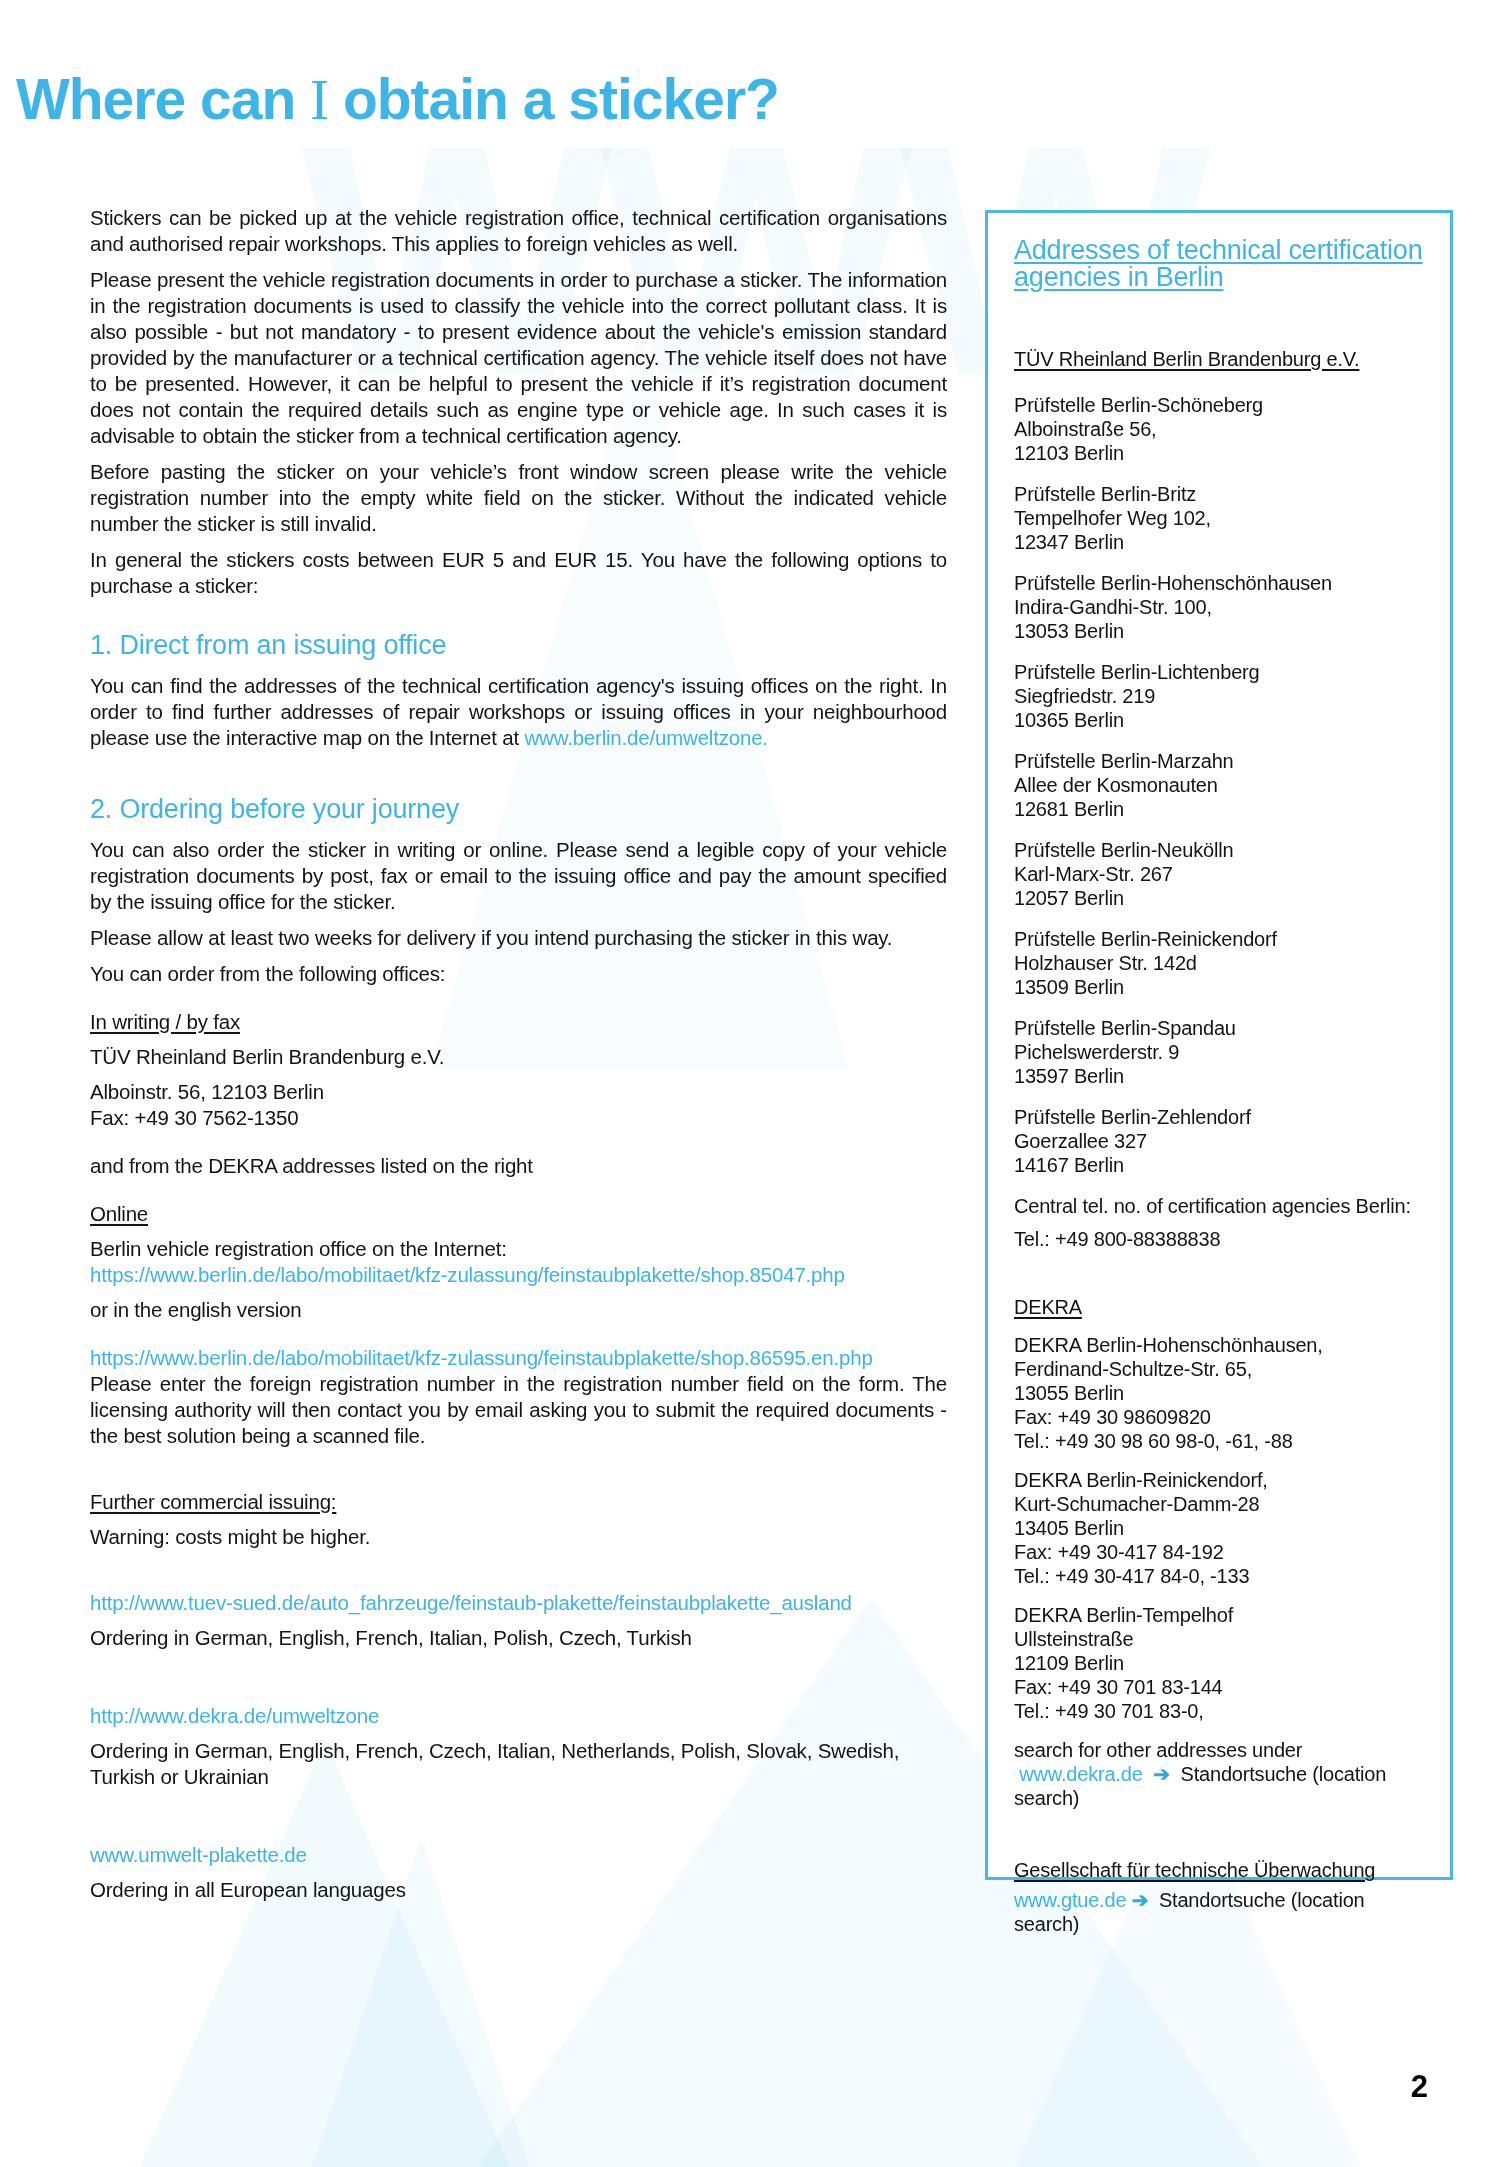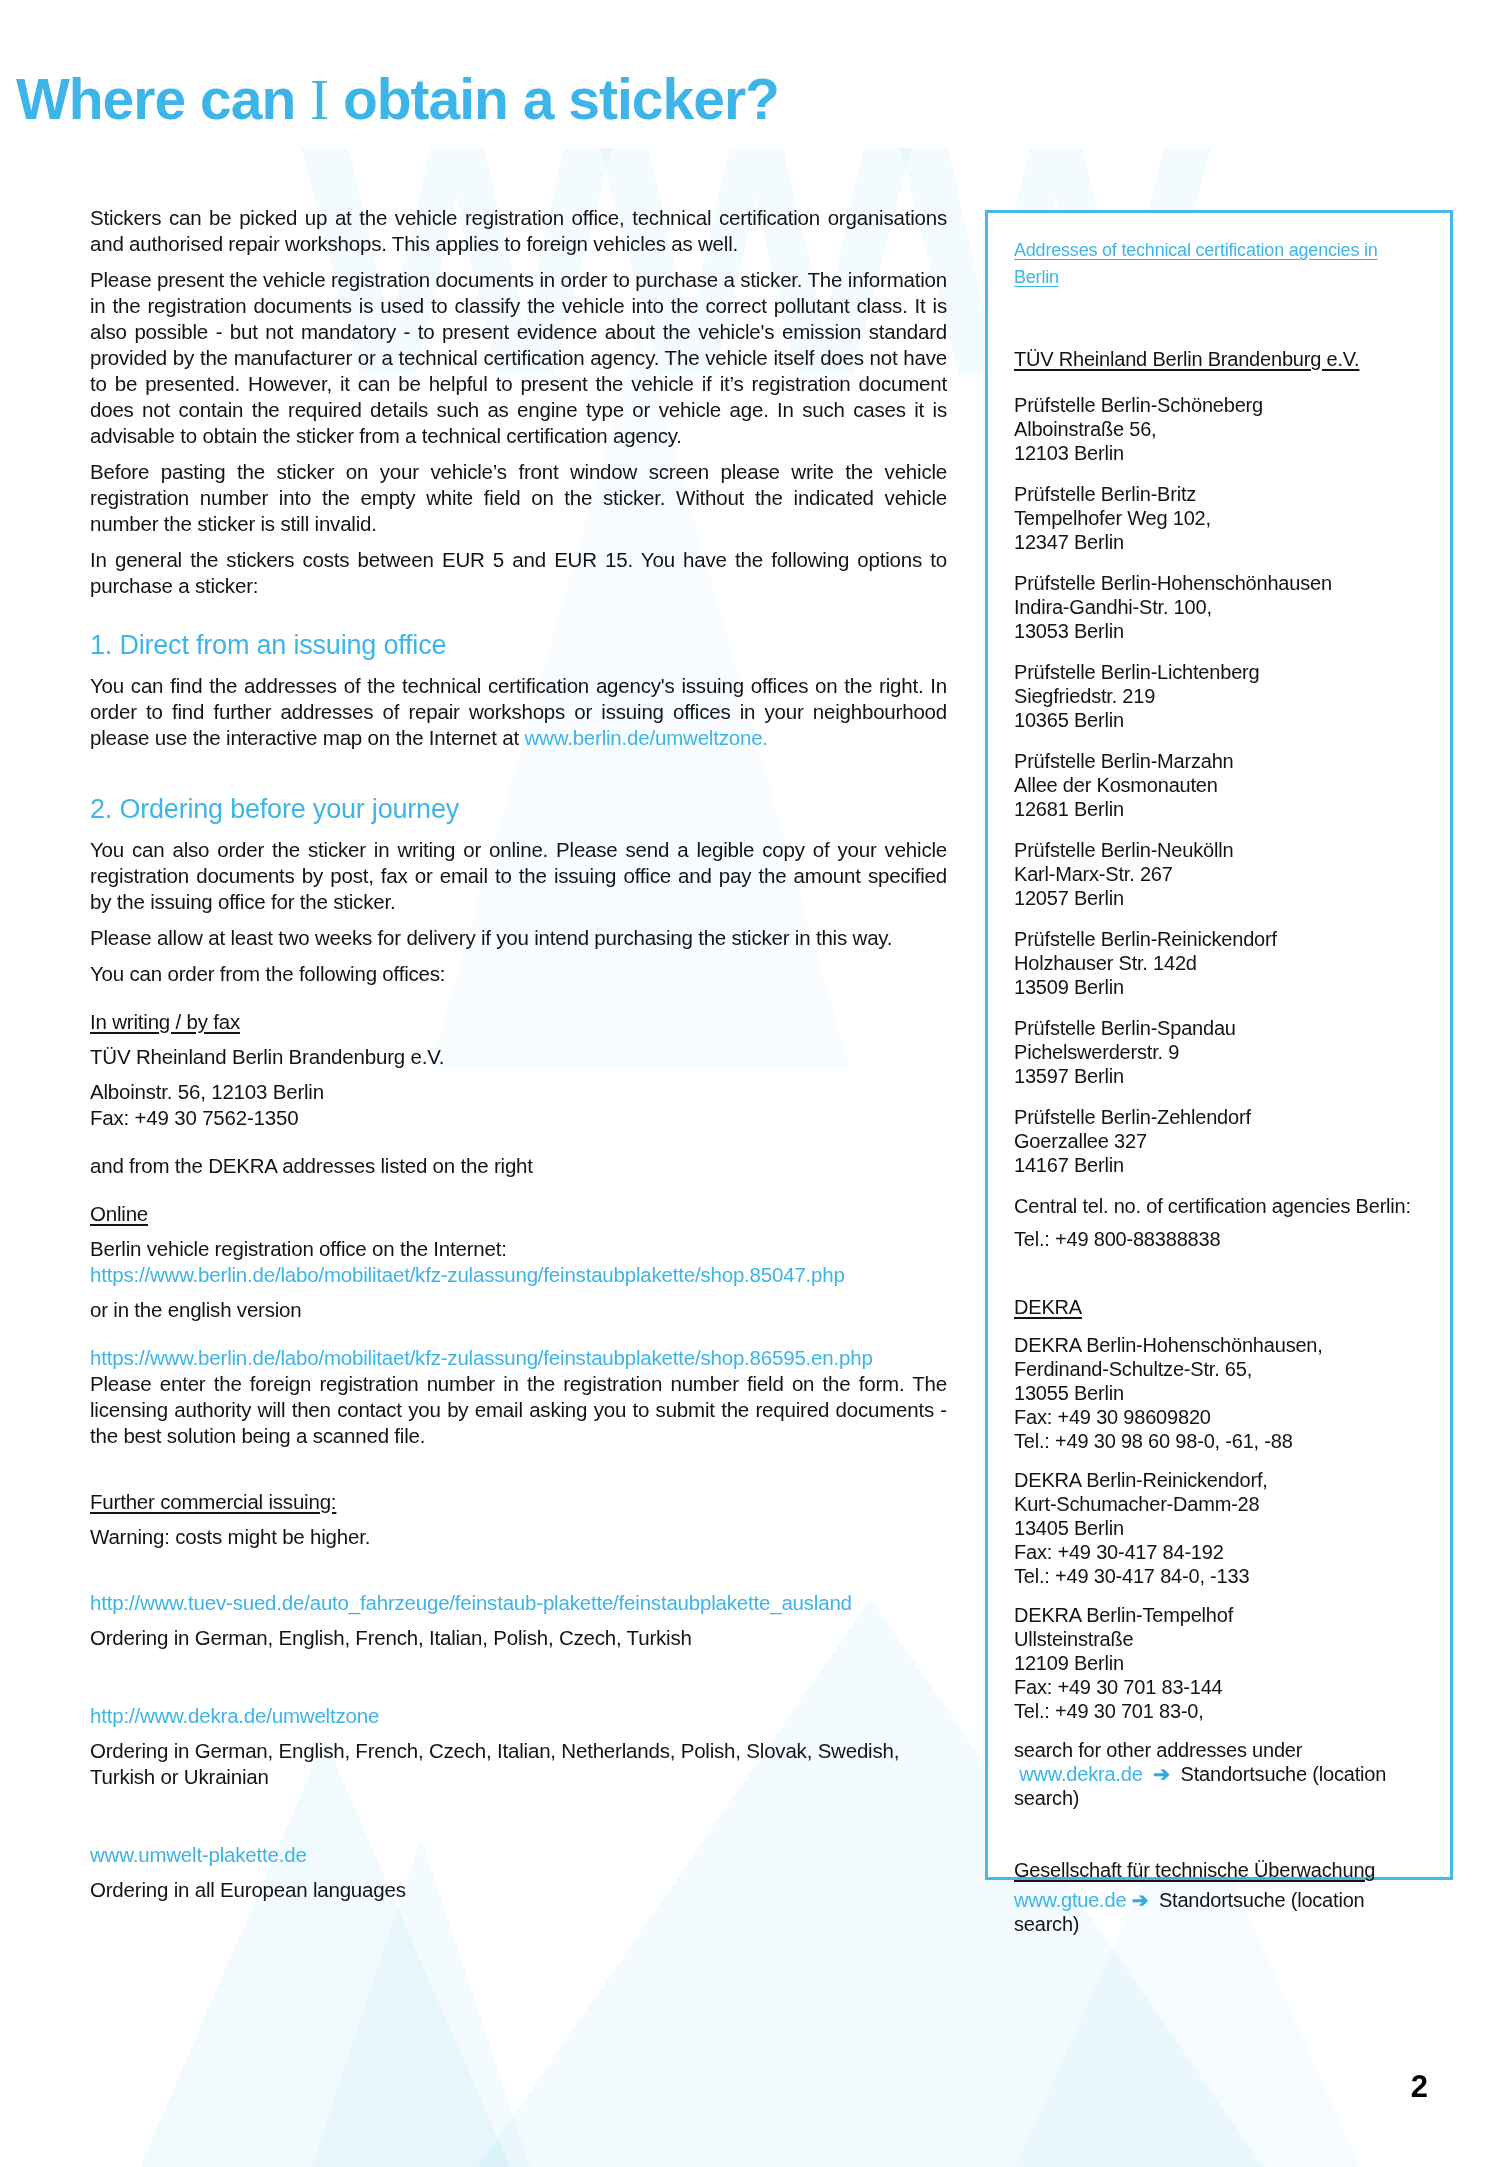--- a/index.html
+++ b/index.html
@@ -27,21 +27,21 @@
   .blue{color:#3cb4e7;}
   .u{text-decoration:underline;text-underline-offset:3px;}
   .line{margin:0;text-align:left;}
   .gap-s{margin-top:9px;}
   .gap-m{margin-top:22px;}
   .gap-l{margin-top:40px;}
   
   .box{position:absolute;z-index:2;left:985px;top:210px;width:468px;height:1670px;
        box-sizing:border-box;border:3px solid #49b8e8;background:#ffffff;
        padding:24px 26px 0 26px;font-size:20px;line-height:24px;letter-spacing:-0.2px;}
-  .box .bh{color:#3db5e8;font-size:18px;line-height:27px;margin:0 0 56px;}
+  .box .bh{color:#3db5e8;font-size:27px;line-height:27px;margin:0 0 56px;}
   .subhead{margin:0 0 22px;}
   .group{margin:0 0 17px;}
   .group div{margin:0;}
   .central{margin:6px 0 44px;}
   .central .tel{margin-top:9px;}
   .group5{margin:0 0 15px;}
   .search{margin-top:15px;}
   .gtue{margin-top:48px;}
   .arrow{color:#2fa9e0;font-weight:700;}
   

